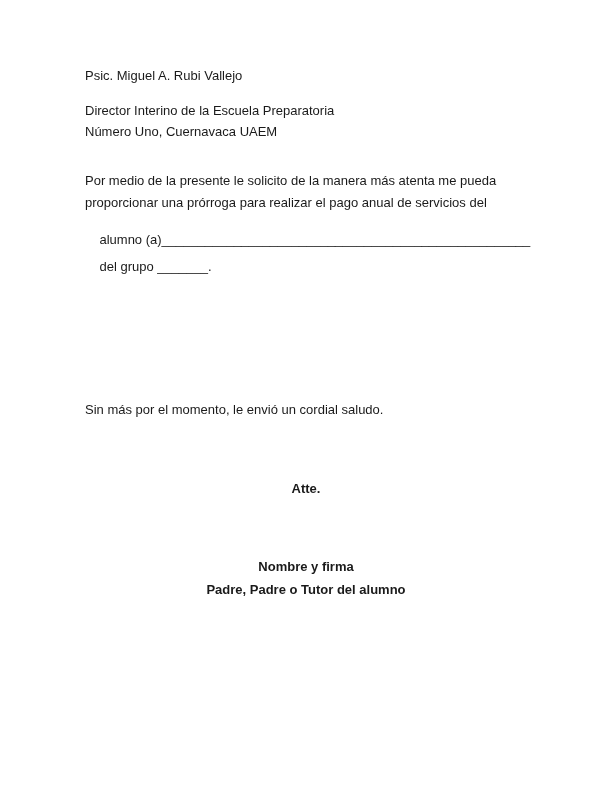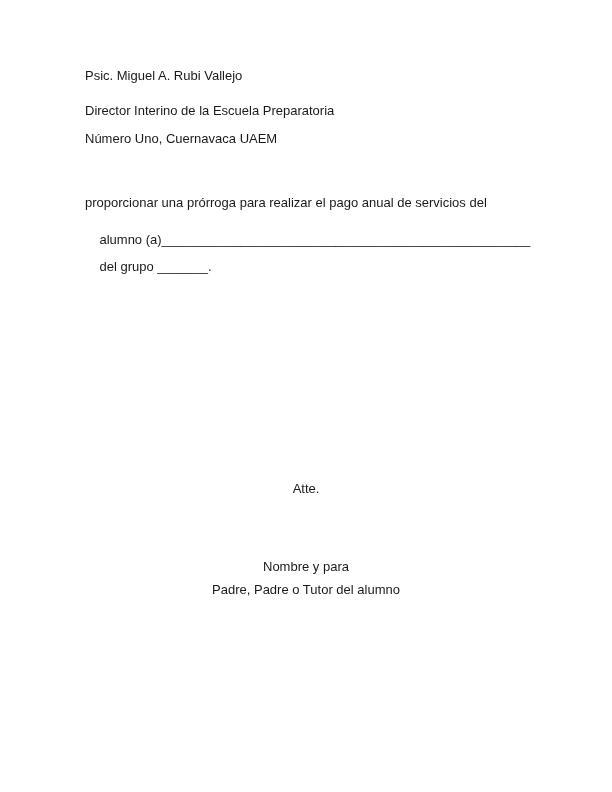--- a/index.html
+++ b/index.html
@@ -20,44 +20,47 @@
   }
   .line {
     position: absolute;
     left: 85px;
     white-space: pre;
   }
   .center {
     left: 0;
     width: 612px;
     text-align: center;
+    font-weight: bold;
   }
   .blank {
     letter-spacing: 0;
   }
 </style>
 </head>
 <body>
 
 <div class="page">
 
   <div class="line" style="top:68px">Psic. Miguel A. Rubi Vallejo</div>
   <div class="line" style="top:103px">Director Interino de la Escuela Preparatoria</div>
-  <div class="line" style="top:131px">Número Uno, Cuernavaca UAEM</div>
+  <div class="line" style="top:124px">Número Uno, Cuernavaca UAEM</div>
 
+  <div class="line" style="top:173px">Por medio de la presente le solicito de la manera más atenta me pueda</div>
   <div class="line" style="top:216px">
     <span>alumno (a)</span><span class="blank">___________________________________________________</span>
   </div>
 
   <div class="line" style="top:195px">proporcionar una prórroga para realizar el pago anual de servicios del</div>
 
   <div class="line" style="top:243px">
     <span>del grupo </span><span class="blank">_______</span><span>.</span>
   </div>
 
 
+  <div class="line" style="top:402px">Sin más por el momento, le envió un cordial saludo.</div>
 
   <div class="line center" style="top:481px">Atte.</div>
 
-  <div class="line center" style="top:559px">Nombre y para</div>
+  <div class="line center" style="top:559px">Nombre y firma</div>
   <div class="line center" style="top:582px">Padre, Padre o Tutor del alumno</div>
 
 </div>
 
 </body></html>

